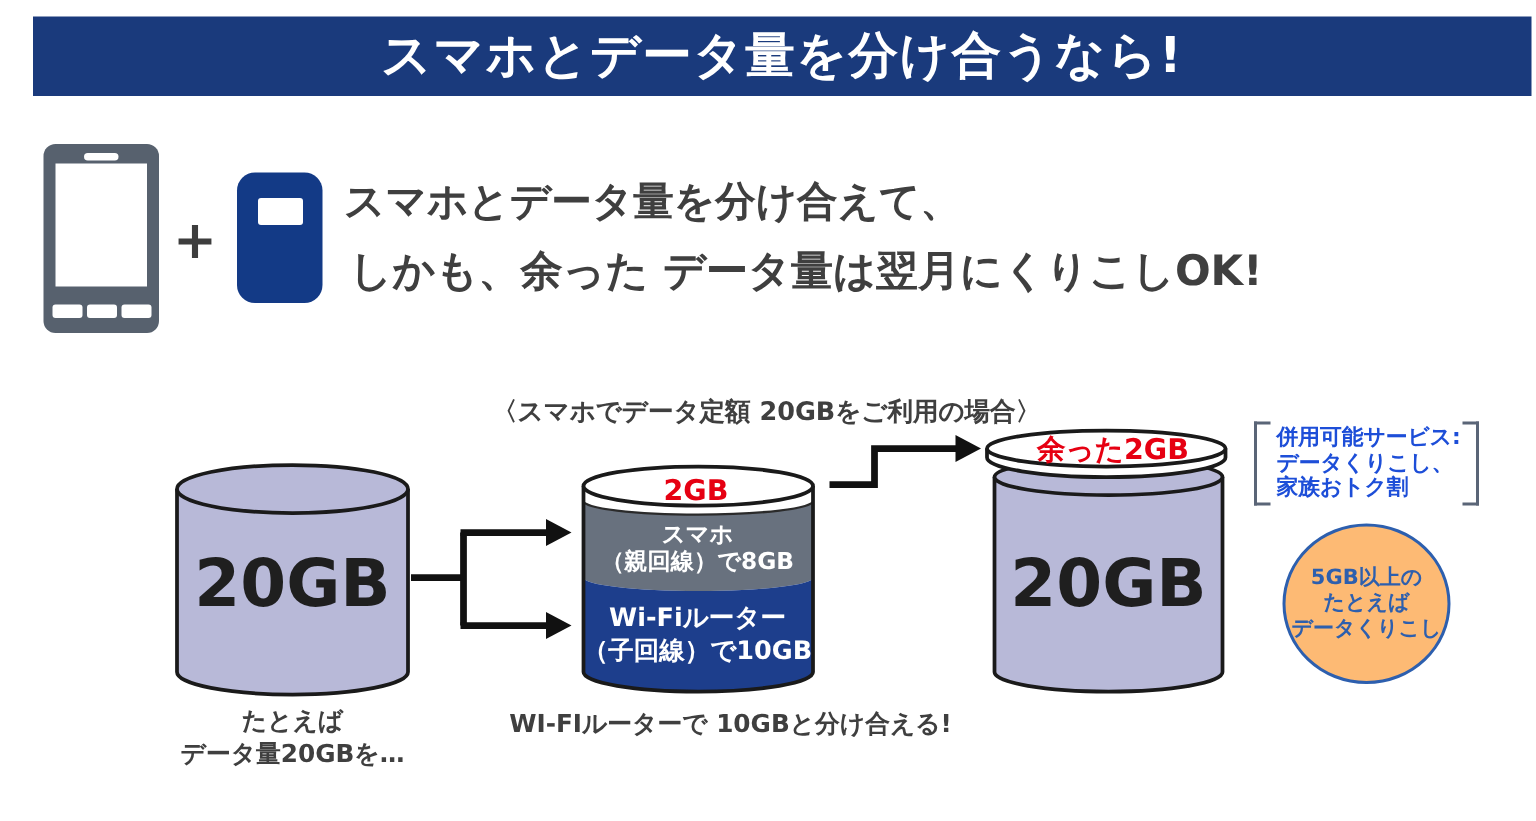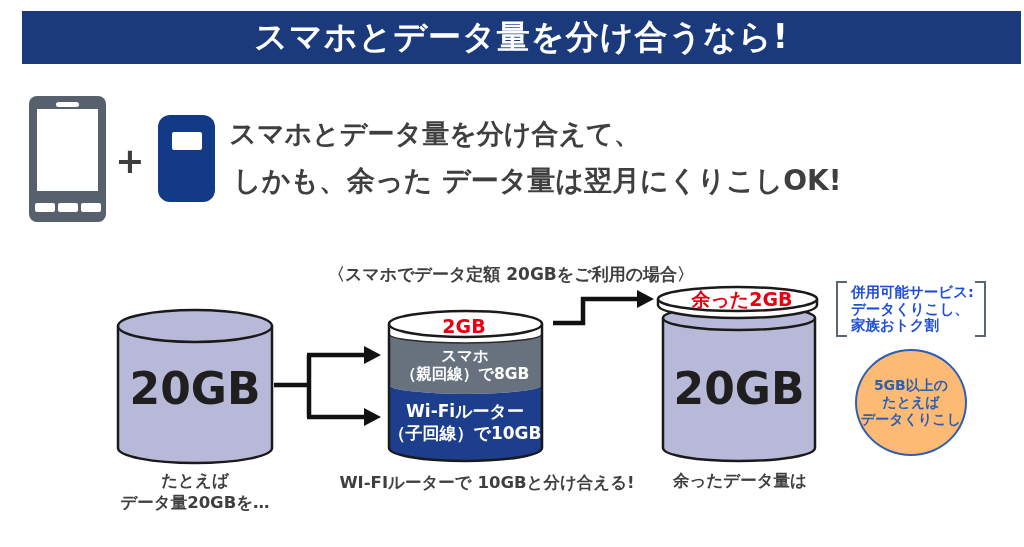--- a/index.html
+++ b/index.html
@@ -125,21 +125,20 @@
 </svg>
 
 <div class="caption cap-left">
   <div>たとえば</div>
   <div>データ量20GBを…</div>
 </div>
 <div class="caption cap-mid">
   <div>WI-FIルーターで 10GBと分け合える!</div>
 </div>
 <div class="caption cap-right">
-  <div>余ったデータ量は</div>
 </div>
 
 <div class="abs bracket-note">
   <div class="bracket l"></div>
   <div class="bracket r"></div>
   <div class="bracket-text">
     <div>併用可能サービス:</div>
     <div>データくりこし、</div>
     <div>家族おトク割</div>
   </div>

